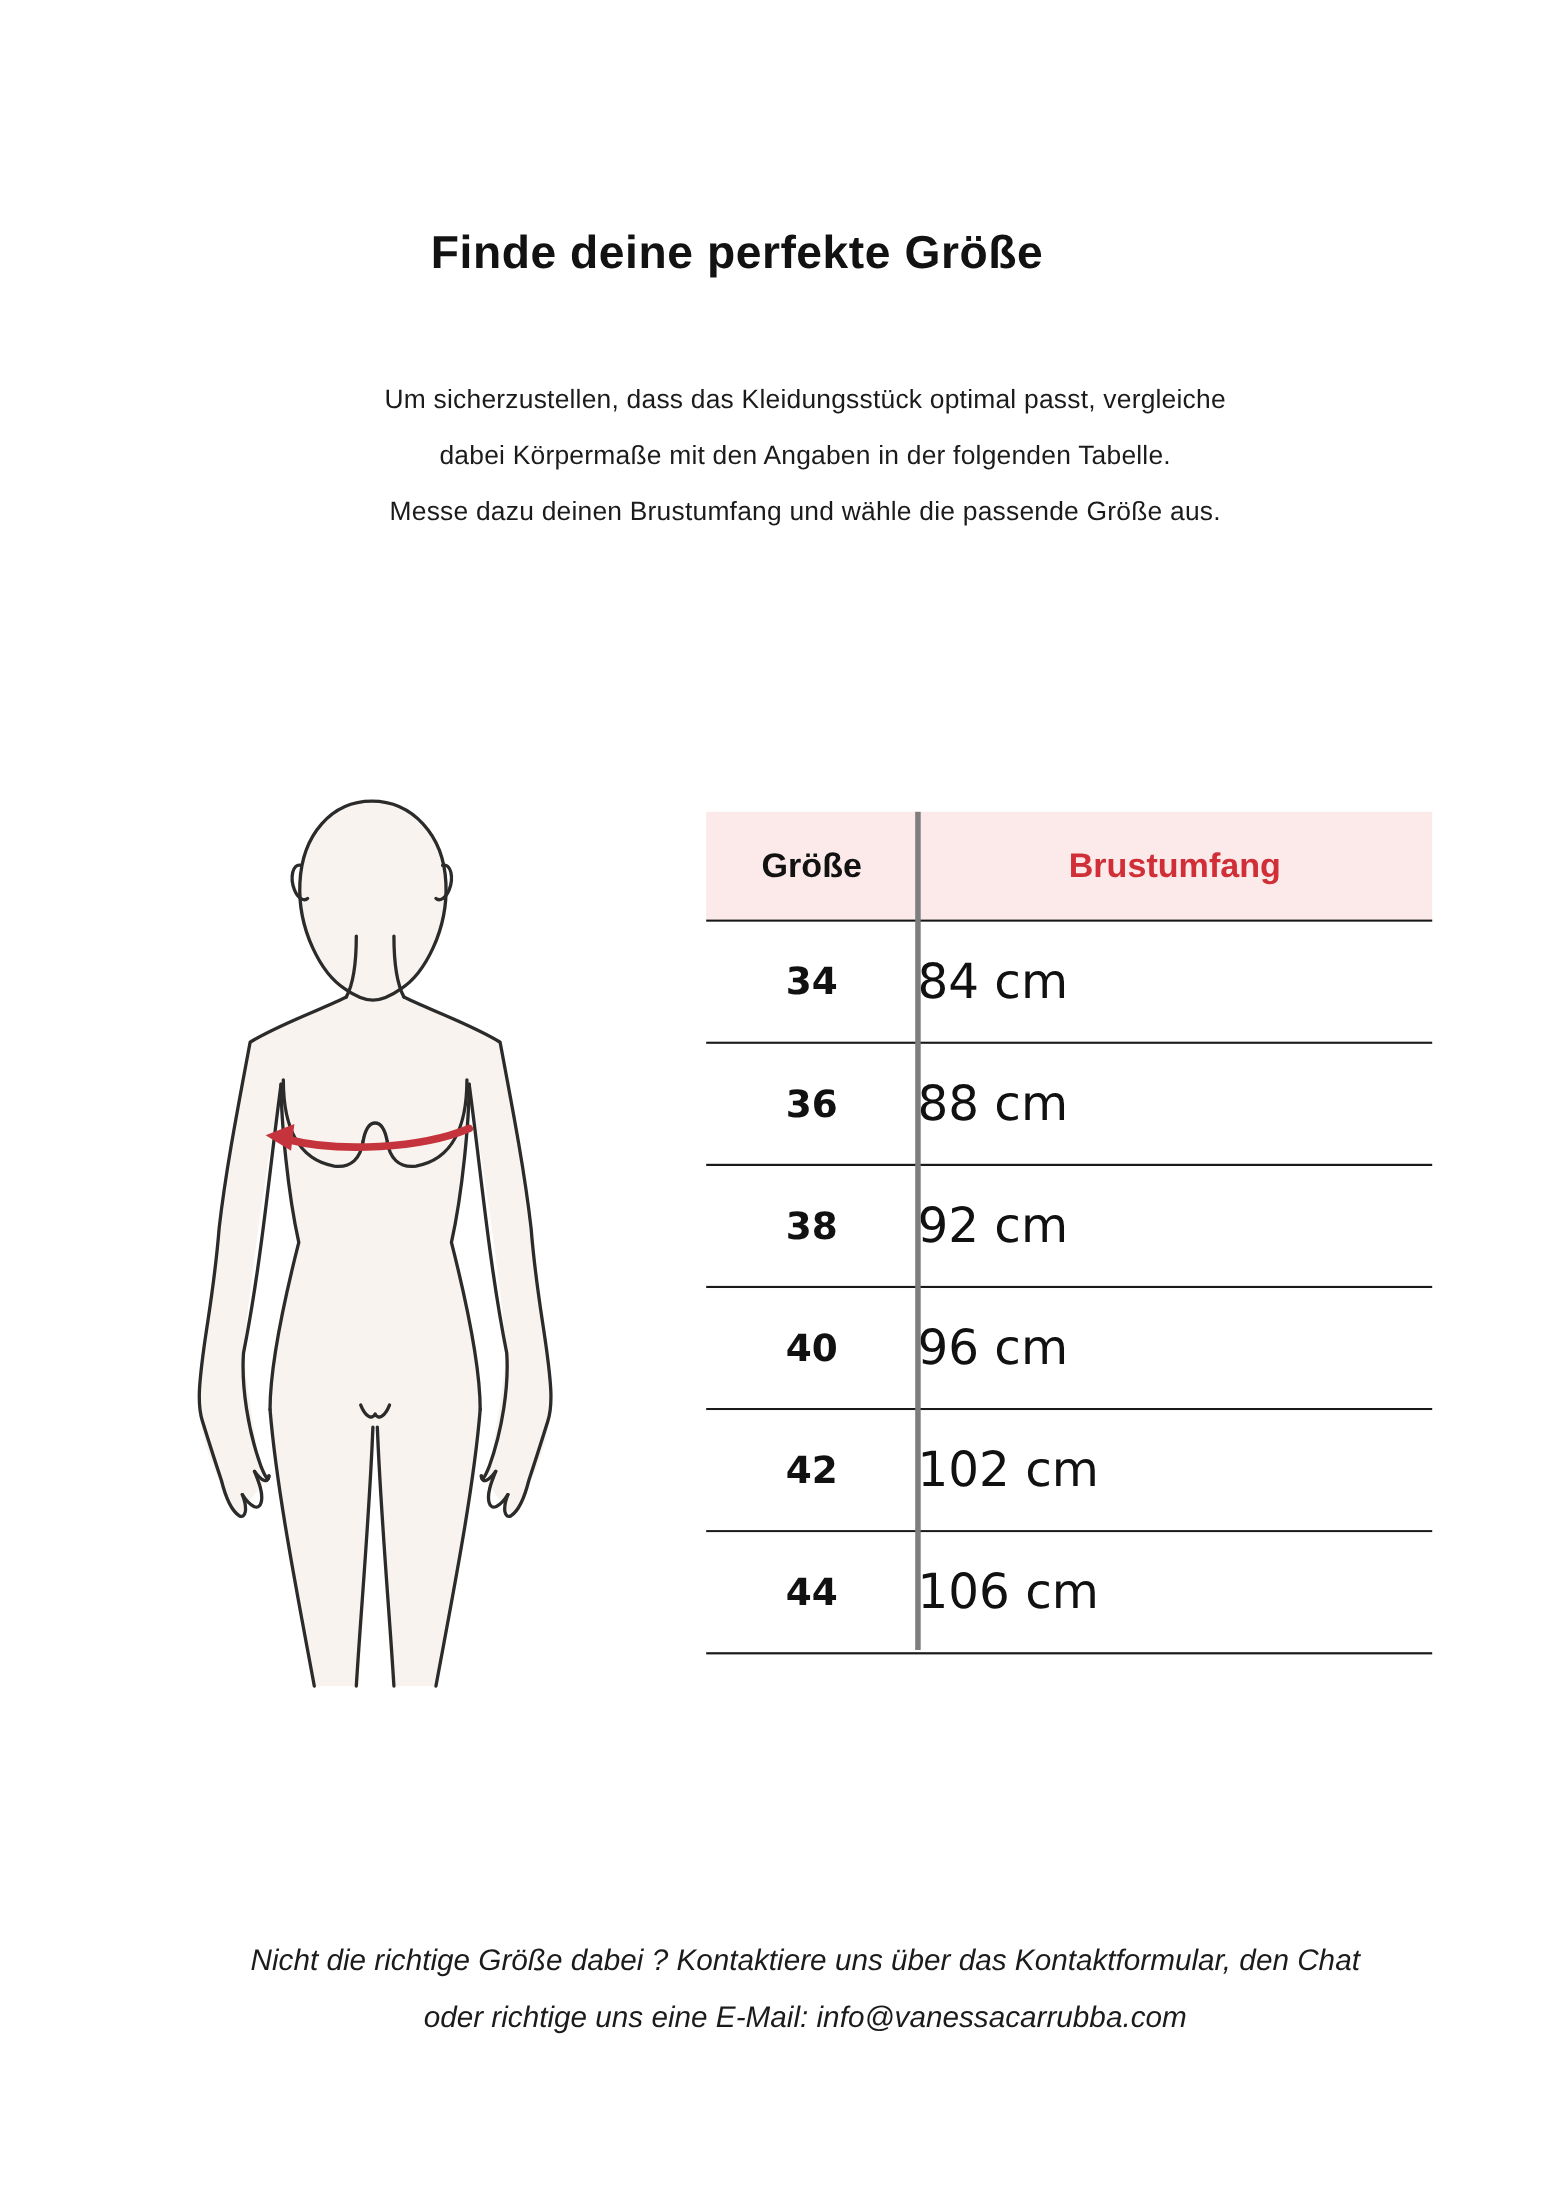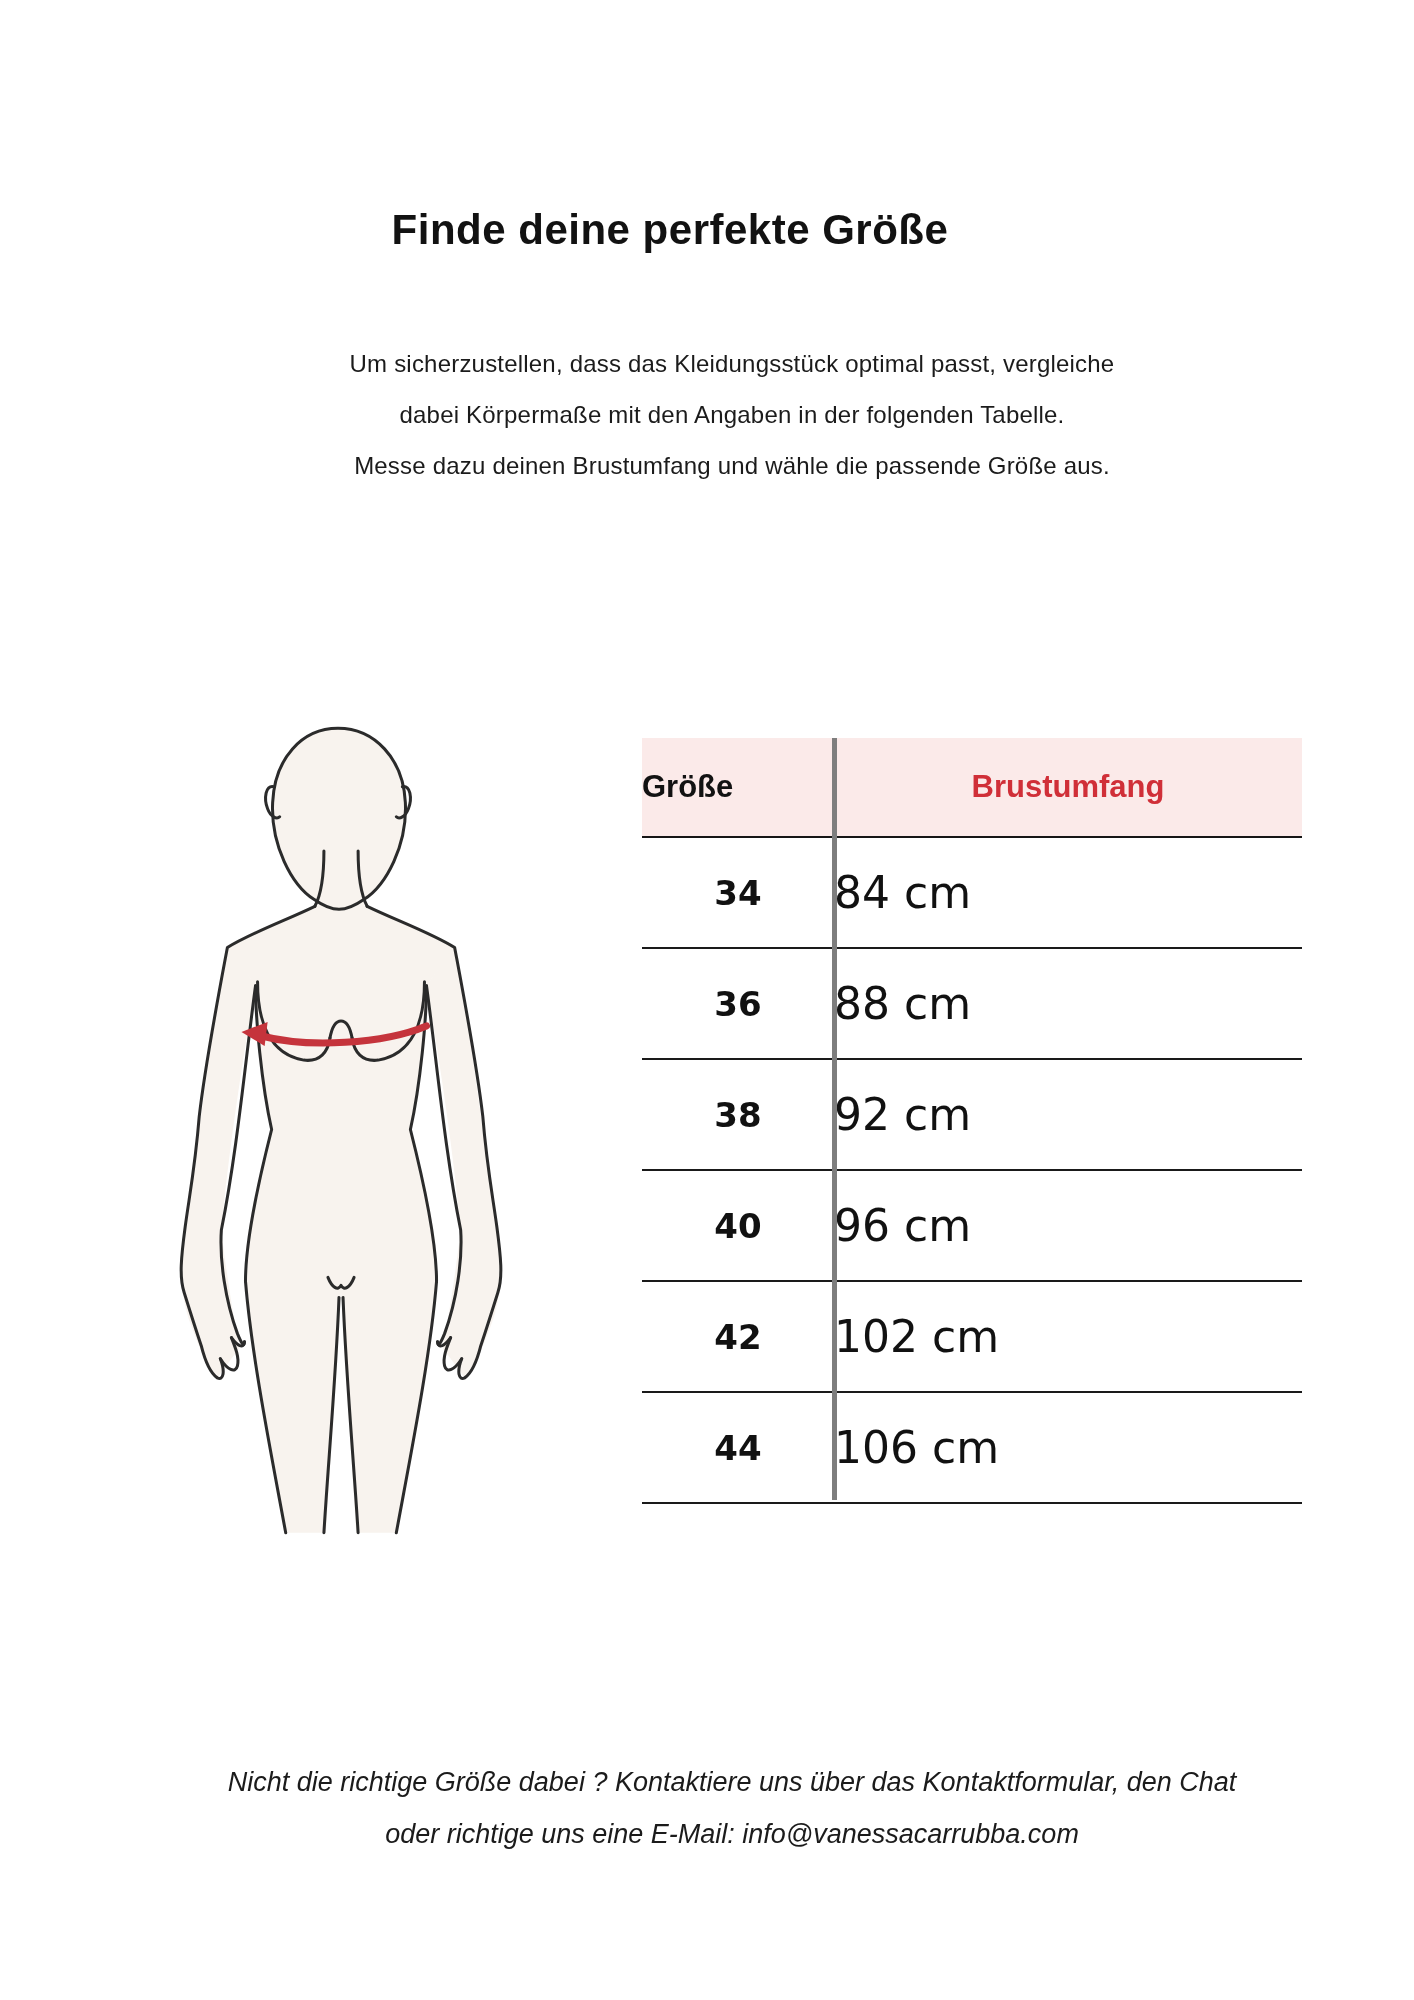--- a/index.html
+++ b/index.html
@@ -42,21 +42,21 @@
     position:absolute;left:617px;top:738px;width:660px;
   }
   .sg-header{
     display:flex;height:100px;
     background:#fbeae9;
     border-bottom:2px solid #161616;
     box-sizing:border-box;
     align-items:center;
   }
   .sg-header .col-size{
-    width:192px;text-align:left;
+    width:192px;text-align:center;
     font-size:31px;font-weight:700;color:#121212;
   }
   .sg-header .col-chest{
     width:468px;text-align:center;
     font-size:31px;font-weight:700;color:#d02f38;
   }
   .sg-row{
     display:flex;height:111px;align-items:center;
     border-bottom:2px solid #1a1a1a;
     box-sizing:border-box;

